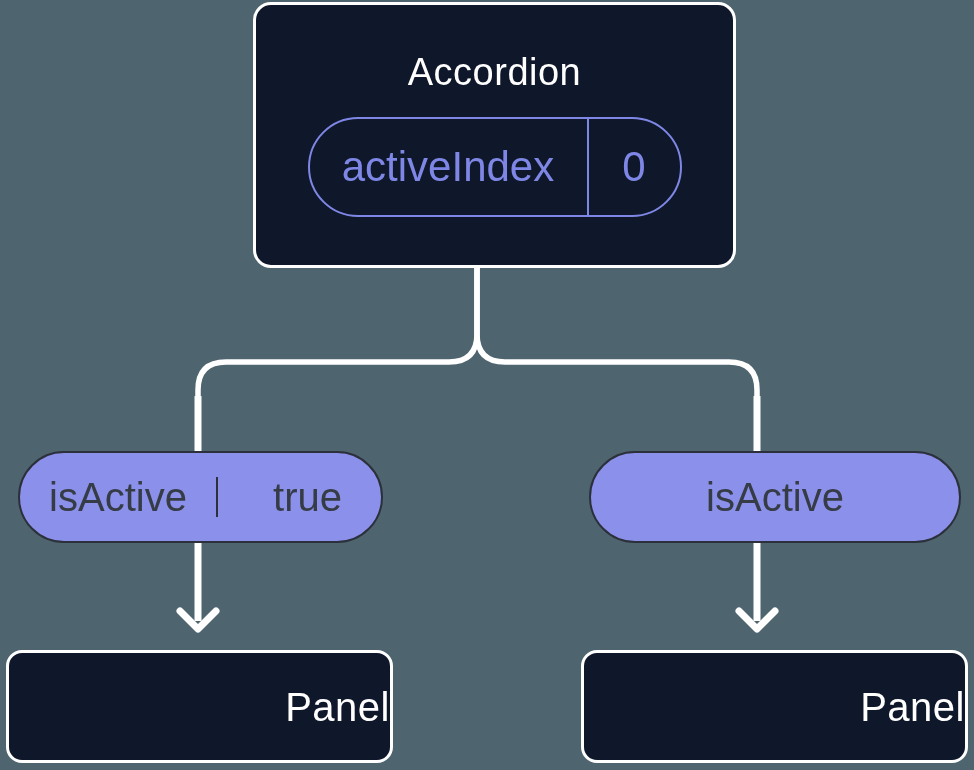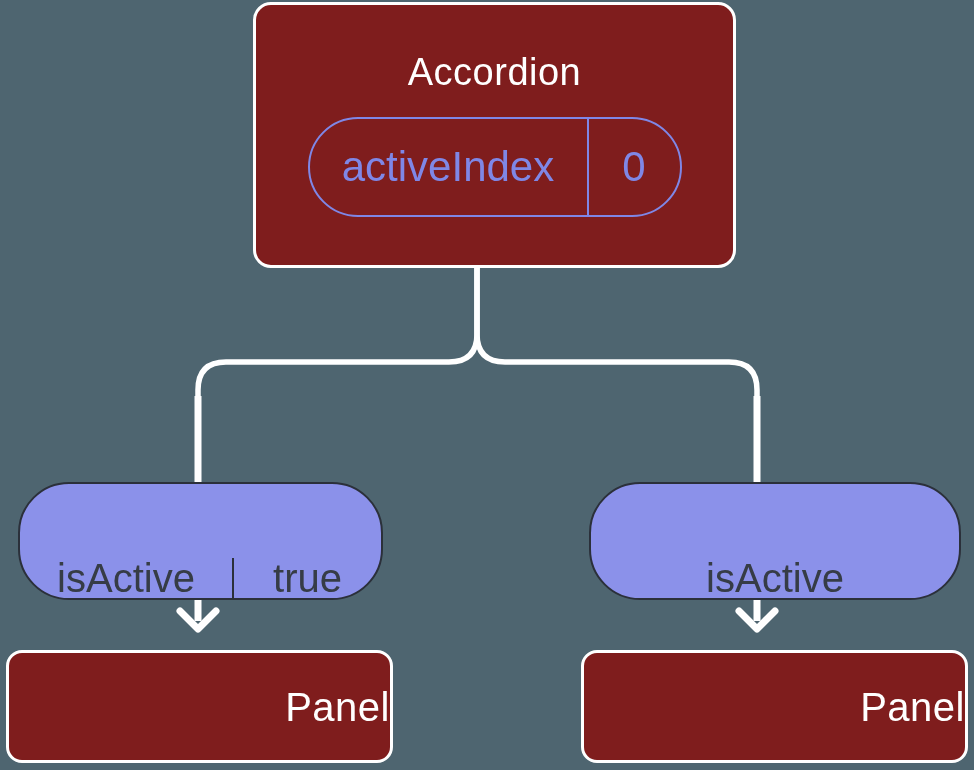--- a/index.html
+++ b/index.html
@@ -16,21 +16,21 @@
   }
   .connectors {
     position: absolute;
     inset: 0;
     z-index: 1;
   }
   .node {
     position: absolute;
     z-index: 2;
     box-sizing: border-box;
-    background: #7f1d1d;
+    background: #0f172a;
     border: 3px solid #ffffff;
     display: flex;
     flex-direction: column;
     align-items: center;
     justify-content: center;
   }
   .root-node {
     left: 253px; top: 2px;
     width: 483px; height: 266px;
     border-radius: 18px;
@@ -75,41 +75,41 @@
   .state-pill .seg-value {
     width: 91px;
     border-left: 2.5px solid #7f87e6;
   }
 
   
   .prop-pill {
     position: absolute;
     z-index: 2;
     box-sizing: border-box;
-    top: 482px;
-    height: 118px;
+    top: 451px;
+    height: 92px;
     background: #8b91ea;
     border: 2.5px solid #2b303a;
     border-radius: 51px;
     display: flex;
-    align-items: flex-end;
+    align-items: center;
   }
   .prop-pill .seg {
     display: flex;
     align-items: center;
     justify-content: center;
     color: #363c46;
     font-size: 40px;
     line-height: 1;
   }
   .prop-pill .seg-label { flex: 1 1 auto; }
   .prop-pill .seg-value { border-left: 2.5px solid #2b303a; }
 
   .prop-left  { left: 18px;  width: 365px; }
-  .prop-left  .seg-value { width: 147px; }
+  .prop-left  .seg-value { width: 147px; padding-left: 16px; }
   .prop-right { left: 589px; width: 372px; }
   .prop-right .seg-value { width: 157px; }
 </style>
 </head>
 <body>
 
 <div class="canvas">
 
   <svg class="connectors" width="974" height="770" viewBox="0 0 974 770" fill="none" xmlns="http://www.w3.org/2000/svg">
     <path d="M477 266 V334 Q477 362 449 362 H226 Q198 362 198 390 V400" stroke="#ffffff" stroke-width="5.5"></path>

